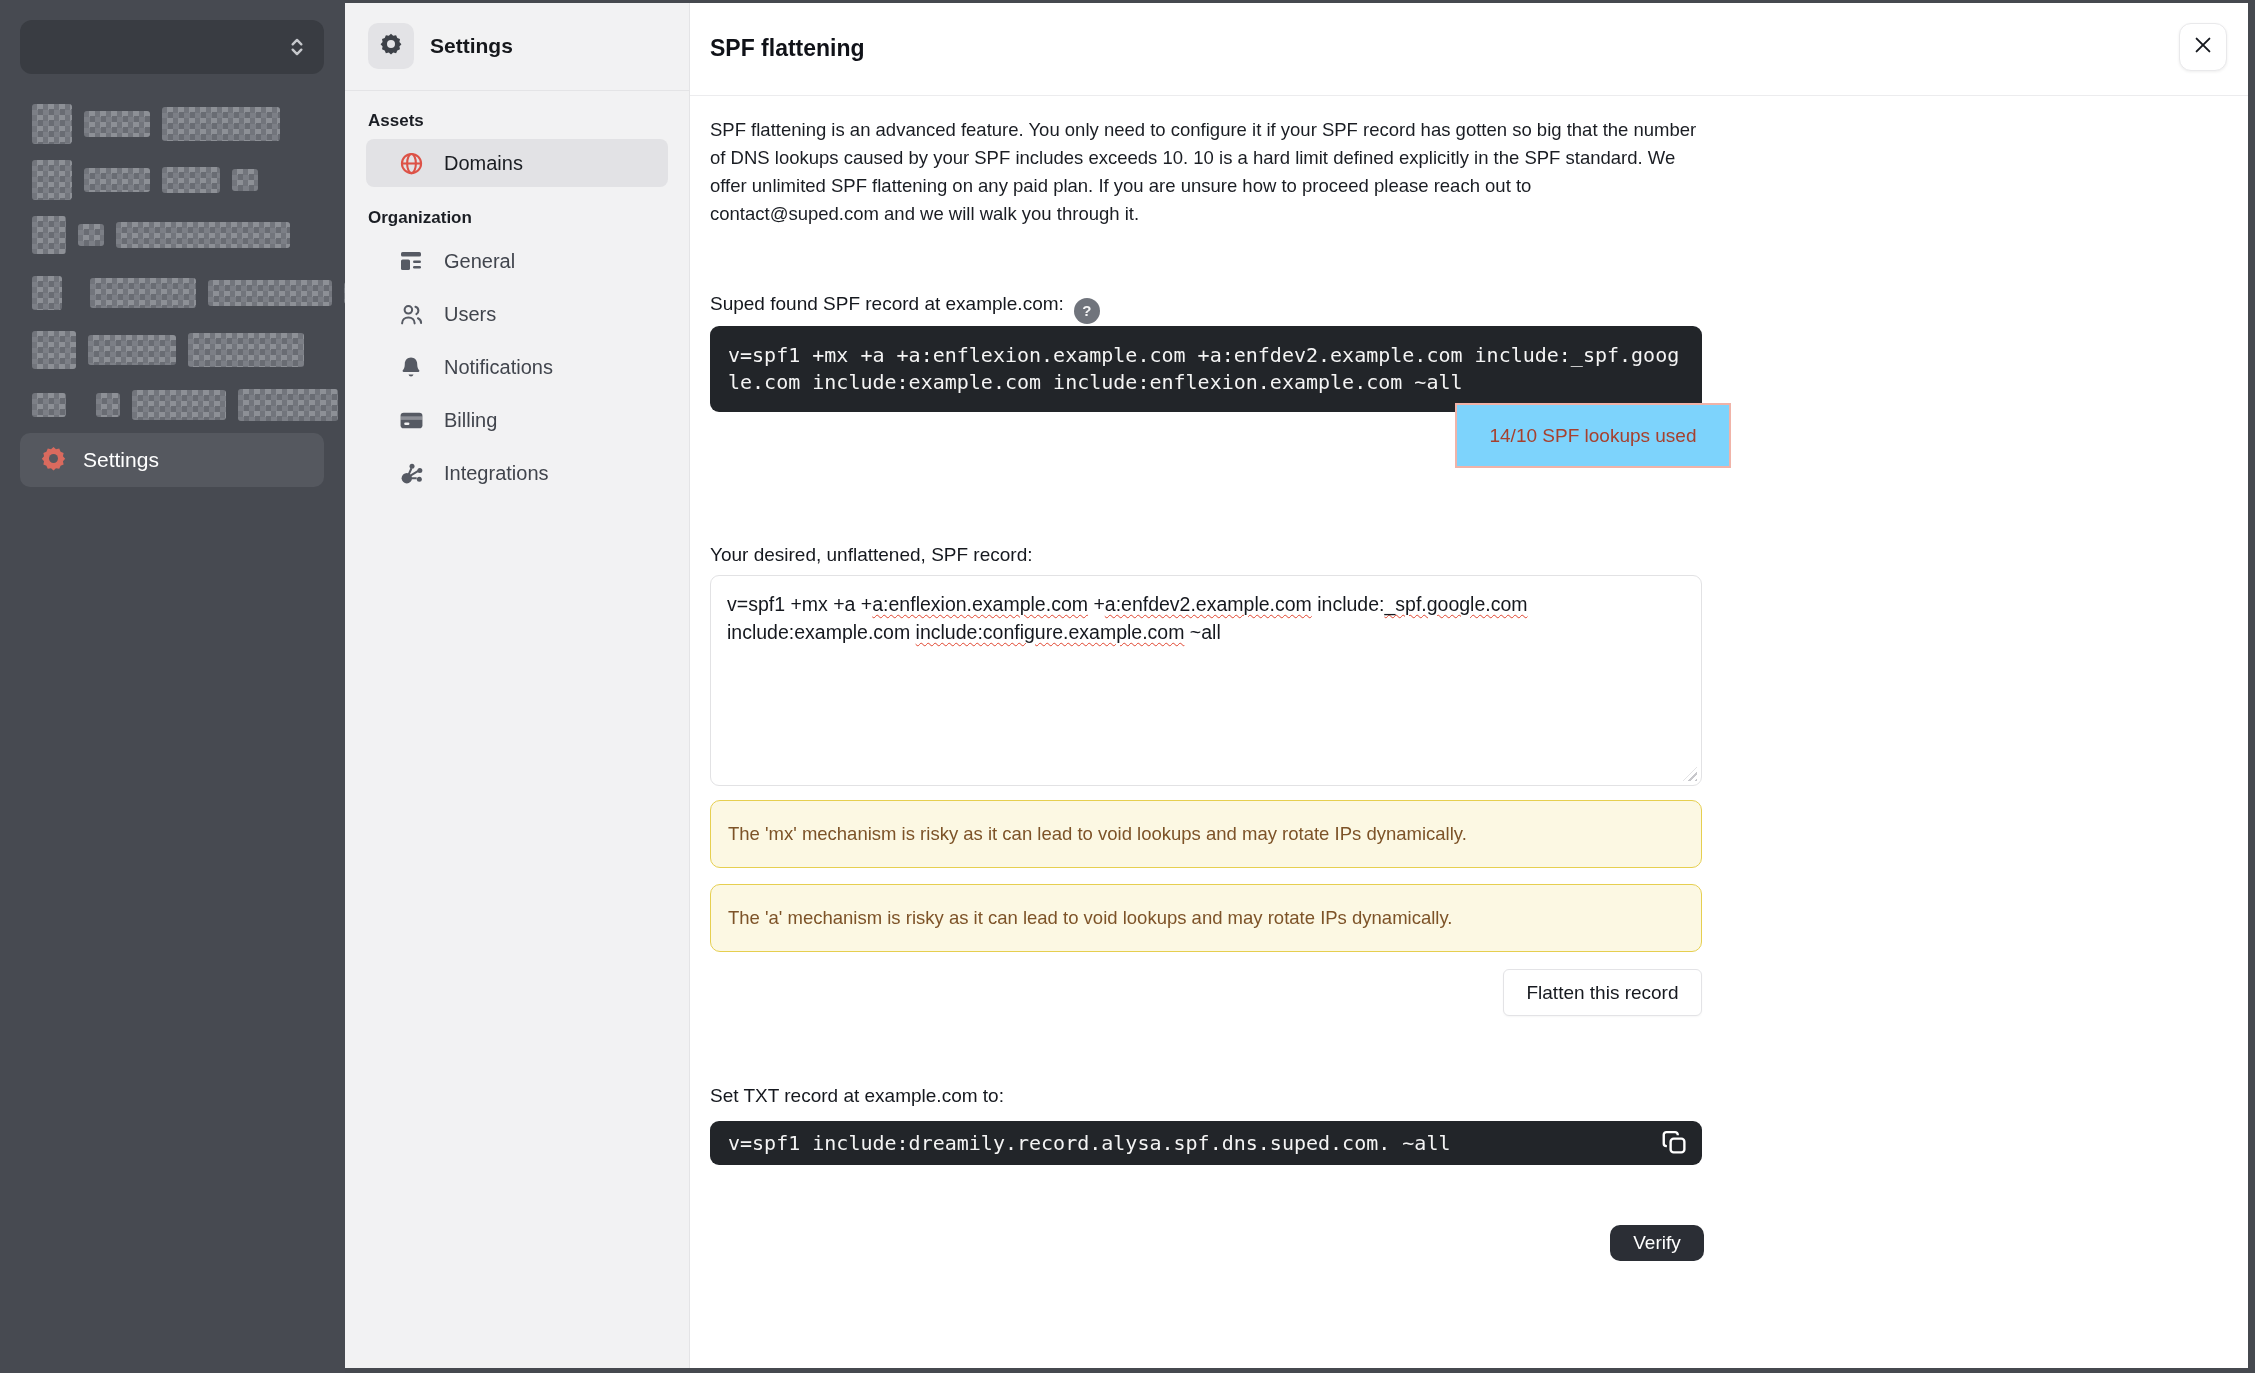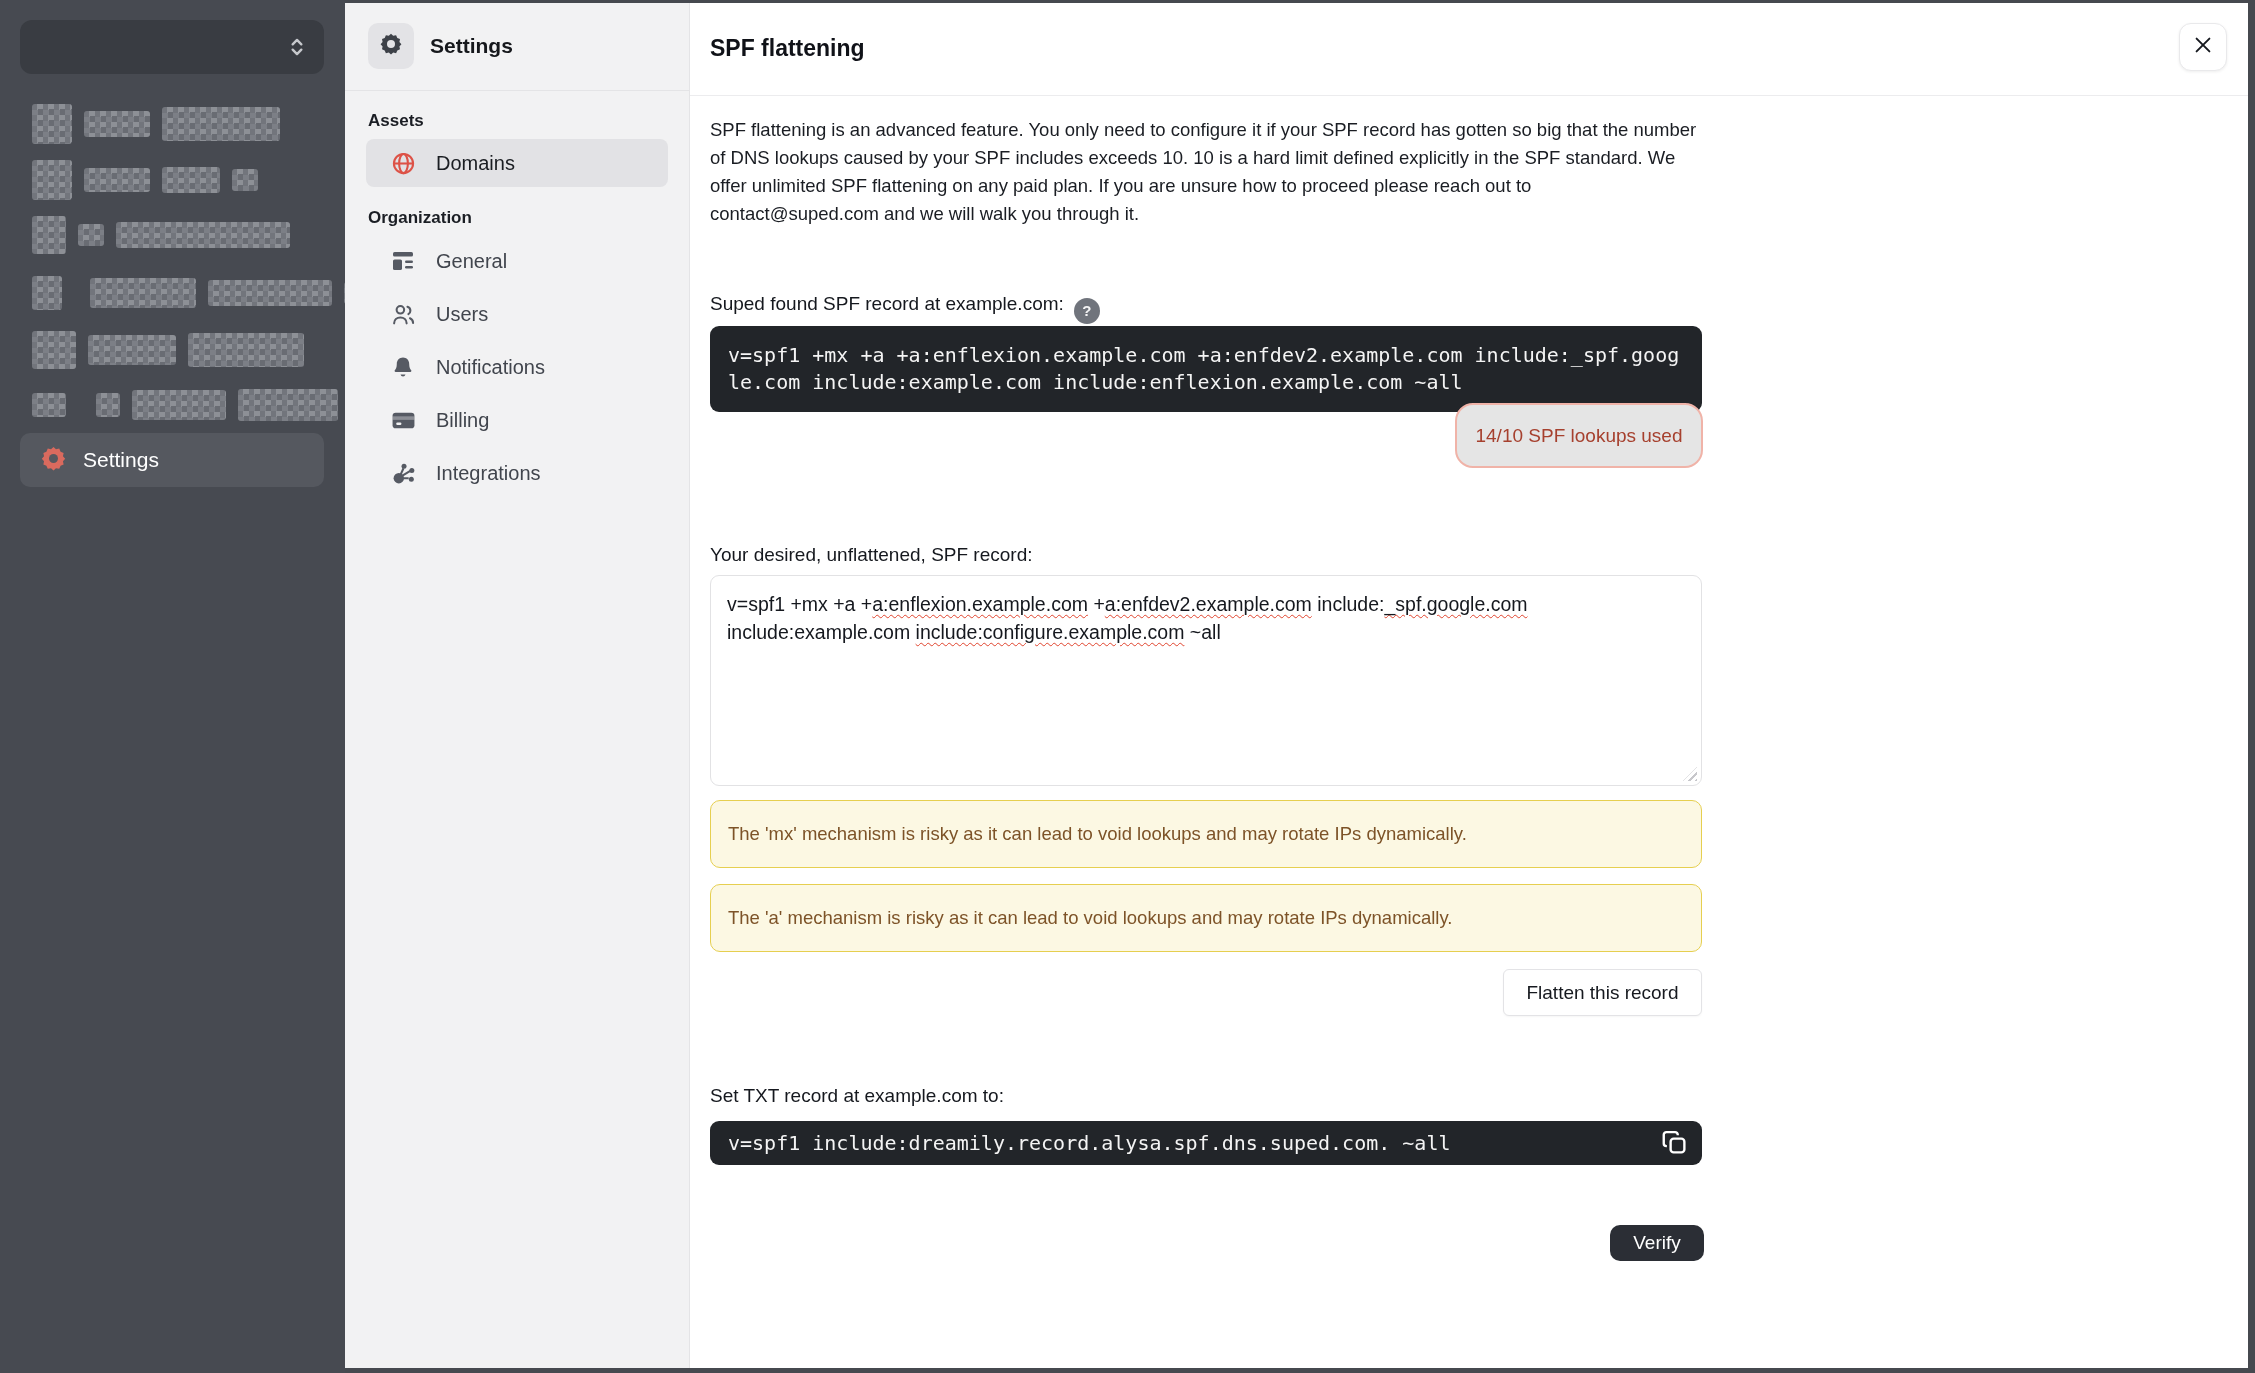--- a/index.html
+++ b/index.html
@@ -26,21 +26,21 @@
   
   .nav { position:relative; width:345px; height:100%; background:#f2f2f3;
     border-right:1px solid #e4e4e6; flex:none; }
   .nav-header { position:absolute; left:0; top:0; width:100%; height:88px;
     border-bottom:1px solid #e4e4e6; }
   .nav-gearbox { position:absolute; left:23px; top:20px; width:46px; height:46px;
     background:#e3e3e6; border-radius:10px; display:flex; align-items:center; justify-content:center; }
   .nav-title { position:absolute; left:85px; top:31px; font-size:21px; font-weight:700; color:#16181c; }
   .nav-section { position:absolute; left:23px; font-size:17px; font-weight:700; color:#1b1e24; }
   .nav-item { position:absolute; left:21px; width:302px; height:48px; border-radius:8px;
-    display:flex; align-items:center; gap:20px; padding-left:24px; cursor:pointer;
+    display:flex; align-items:center; gap:20px; padding-left:32px; cursor:pointer;
     font-size:20px; color:#41454d; }
   .nav-item.active { background:#e2e2e5; color:#1a1d22; font-weight:500; }
   .nav-item .ic { width:26px; display:flex; justify-content:center; }
 
   
   .main { position:relative; flex:1; height:100%; background:#ffffff; }
   .main-title { position:absolute; left:20px; top:32px; font-size:23px; font-weight:700; color:#101218; }
   .close-btn { position:absolute; right:21px; top:20px; width:48px; height:48px; background:#fff;
     border:1px solid #e9e9eb; border-radius:12px; box-shadow:0 1px 3px rgba(0,0,0,.07);
     display:flex; align-items:center; justify-content:center; cursor:pointer; }
@@ -54,22 +54,22 @@
     color:#f4f4f5; font-size:15px; font-weight:700; align-items:center; justify-content:center;
     vertical-align:-6px; margin-left:10px; cursor:pointer; }
 
   .code-block { position:absolute; left:20px; width:992px; background:#222529; border-radius:9px;
     color:#f4f4f4; font-family:"DejaVu Sans Mono","Liberation Mono",monospace; font-size:20px;
     line-height:27px; padding:16px 18px; word-break:break-all; }
   .code-one { height:44px; padding:8px 18px; display:flex; align-items:center; }
   .copy-btn { position:absolute; right:10px; top:7px; width:34px; height:30px; background:none;
     border:none; cursor:pointer; }
 
-  .lookups-badge { position:absolute; left:765px; top:400px; width:248px; height:65px;
-    background:#e5e5e5; border:2px solid #f0b3a8; border-radius:18px;
+  .lookups-badge { position:absolute; left:765px; top:400px; width:276px; height:65px;
+    background:#7dd3fc; border:2px solid #f0b3a8; border-radius:0;
     display:flex; align-items:center; justify-content:center;
     font-size:19px; color:#a6402e; }
 
   .spf-textarea { position:absolute; left:20px; top:572px; width:992px; height:211px;
     background:#fff; border:1px solid #e2e2e4; border-radius:9px; padding:14px 16px;
     font-size:19.5px; line-height:28px; color:#15181e; overflow:hidden; cursor:text; }
   .misspelled { text-decoration:underline; text-decoration-style:wavy;
     text-decoration-color:#e0442e; text-decoration-thickness:1px; text-underline-offset:3px; }
   .resize-handle { position:absolute; right:4px; bottom:4px; width:14px; height:14px;
     background:repeating-linear-gradient(135deg, transparent 0 3px, #c7c7cb 3px 5px);

